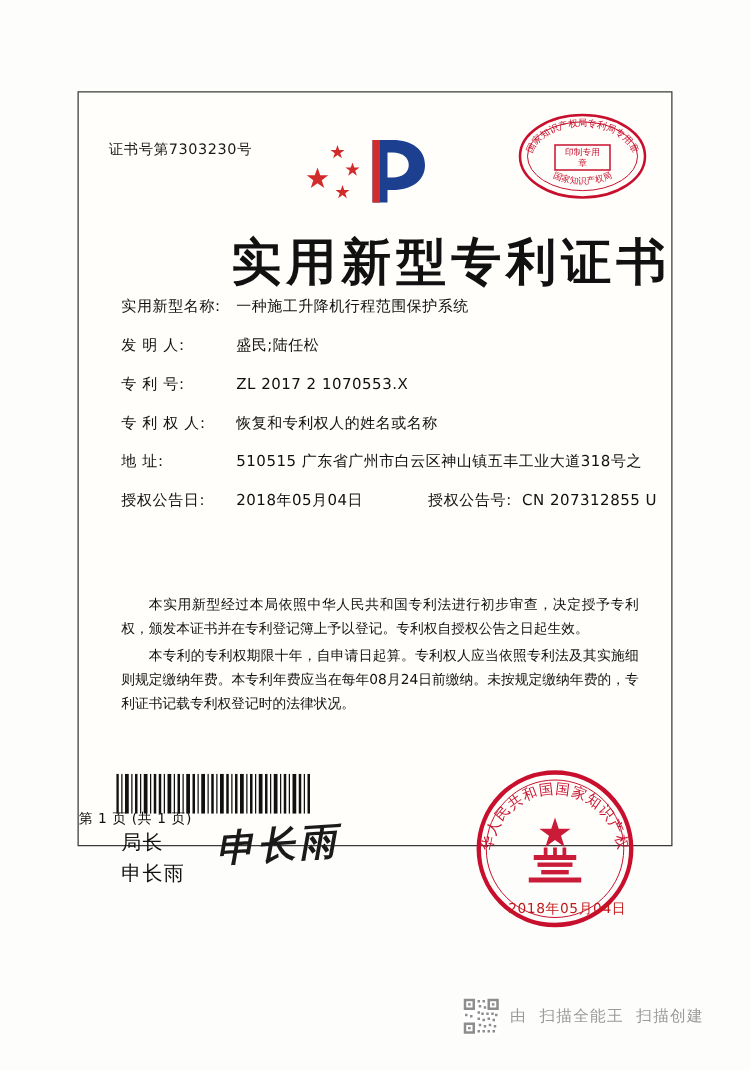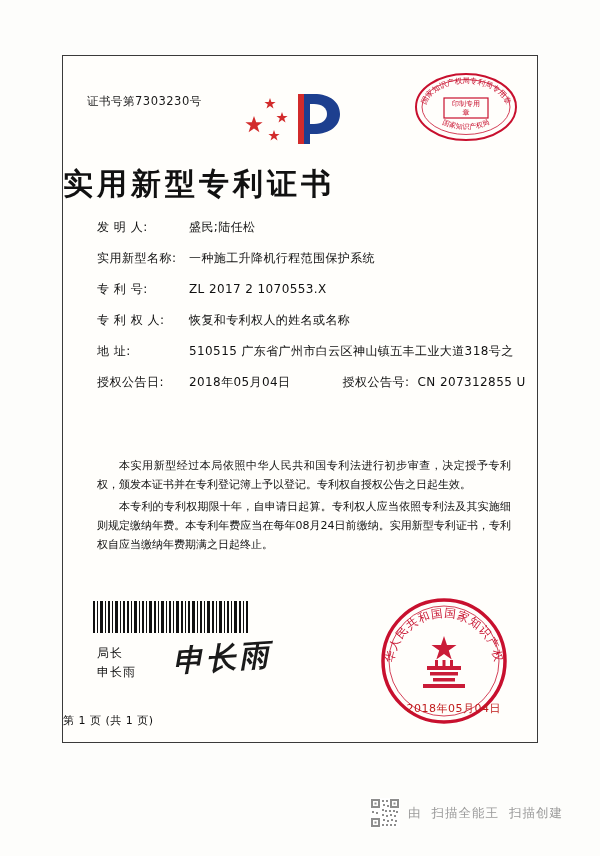--- a/index.html
+++ b/index.html
@@ -19,23 +19,23 @@
     position: absolute;
     left: 0; top: 0;
     width: 600px;
     height: 856px;
     background: #fdfdfb;
   }
   
   .cert-frame {
     position: absolute;
     left: 62px;
-    top: 55px;
+    top: 73px;
     width: 476px;
-    height: 688px;
+    height: 604px;
     border: 1.5px solid #3a3a3a;
     background: #fffefb;
     box-sizing: border-box;
   }
   .cert-inner {
     position: absolute;
     left: 0; top: 0; right: 0; bottom: 0;
     padding: 0;
   }
 
@@ -68,23 +68,23 @@
     width: 120px;
     height: 72px;
   }
 
   
   .title {
     position: absolute;
     left: 0;
     right: 0;
     top: 108px;
-    text-align: left;
+    text-align: right;
     font-family: "DejaVu Serif", "Liberation Serif", serif;
-    font-size: 30px;
+    font-size: 40px;
     font-weight: bold;
     letter-spacing: 4px;
     color: #111;
   }
 
   
   .fields {
     position: absolute;
     left: 34px;
     top: 165px;
@@ -144,21 +144,21 @@
     top: 545px;
     width: 156px;
     height: 32px;
   }
 
   
   .sig-block {
     position: absolute;
     left: 34px;
     top: 588px;
-    font-size: 12px;
+    font-size: 16px;
     line-height: 1.55;
     letter-spacing: 1px;
   }
   .sig-script {
     position: absolute;
     left: 110px;
     top: 582px;
     font-family: "DejaVu Serif", "Liberation Serif", serif;
     font-size: 30px;
     font-style: italic;
@@ -260,26 +260,26 @@
           <path d="M58 62 L58 12 L74 12 C90 12 100 20 100 32 C100 44 90 52 74 52 L70 52 L70 62 Z" fill="#1d3f8f"></path>
           <path d="M70 22 L74 22 C82 22 87 26 87 32 C87 38 82 42 74 42 L70 42 Z" fill="#fffefb"></path>
           <path d="M58 62 L58 12 L64 12 L64 62 Z" fill="#d22b2b"></path>
         </svg>
       </div>
 
       <div class="title">实用新型专利证书</div>
 
       <div class="fields">
         <div class="field-row">
+          <span class="field-label">实用新型名称:</span>
+          <span class="field-value">一种施工升降机行程范围保护系统</span>
+        </div>
+        <div class="field-row">
           <span class="field-label">发 明 人:</span>
           <span class="field-value">盛民;陆任松</span>
-        </div>
-        <div class="field-row">
-          <span class="field-label">实用新型名称:</span>
-          <span class="field-value">一种施工升降机行程范围保护系统</span>
         </div>
         <div class="field-row">
           <span class="field-label">专 利 号:</span>
           <span class="field-value">ZL 2017 2 1070553.X</span>
         </div>
         <div class="field-row">
           <span class="field-label">专 利 权 人:</span>
           <span class="field-value">恢复和专利权人的姓名或名称</span>
         </div>
         <div class="field-row">
@@ -291,21 +291,21 @@
           <span class="field-value">2018年05月04日</span>
           <span class="field-right">
             <span class="field-label">授权公告号:</span>
             <span class="field-value">CN 207312855 U</span>
           </span>
         </div>
       </div>
 
       <div class="body-text">
         <p>本实用新型经过本局依照中华人民共和国专利法进行初步审查，决定授予专利权，颁发本证书并在专利登记簿上予以登记。专利权自授权公告之日起生效。</p>
-        <p>本专利的专利权期限十年，自申请日起算。专利权人应当依照专利法及其实施细则规定缴纳年费。本专利年费应当在每年08月24日前缴纳。实用新型专利证书，专利权自应当缴纳年费期满之日起终止。</p>
+        <p>本专利的专利权期限十年，自申请日起算。专利权人应当依照专利法及其实施细则规定缴纳年费。本专利年费应当在每年08月24日前缴纳。未按规定缴纳年费的，专利证书记载专利权登记时的法律状况。</p>
       </div>
 
       <div class="barcode">
         <svg viewBox="0 0 156 32" width="156" height="32" aria-hidden="true">
           <g fill="#111">
             <rect x="0" y="0" width="2" height="32"></rect>
               <rect x="4" y="0" width="1" height="32"></rect>
             <rect x="7" y="0" width="3" height="32"></rect>
               <rect x="12" y="0" width="1" height="32"></rect>
             <rect x="15" y="0" width="2" height="32"></rect>

